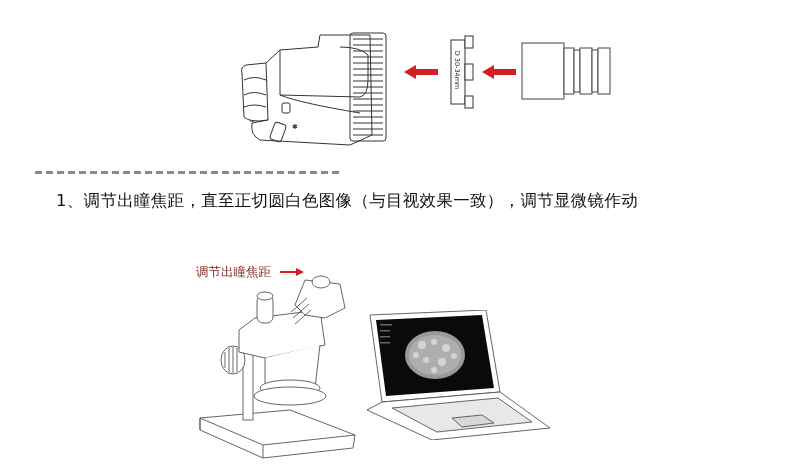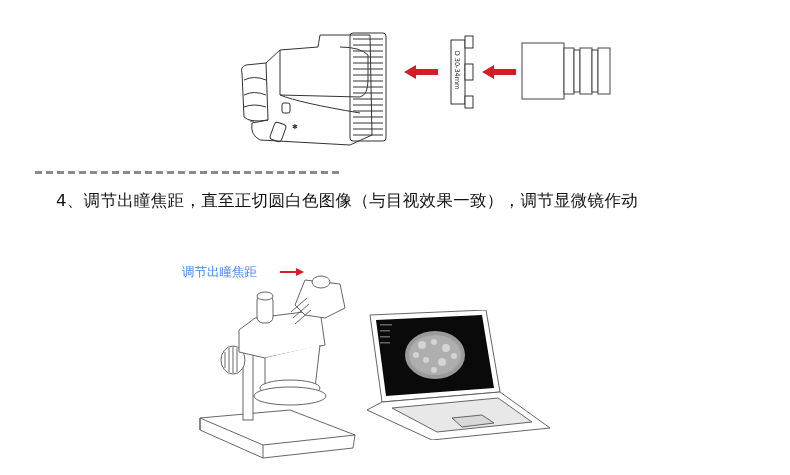--- a/index.html
+++ b/index.html
@@ -4,21 +4,21 @@
 <style>
   html, body { margin:0; padding:0; background:#ffffff; }
   body { width:790px; height:475px; position:relative; overflow:hidden;
          font-family:"DejaVu Sans","Liberation Sans",sans-serif; color:#111; }
   .abs { position:absolute; }
   svg { display:block; }
   .dash-line { position:absolute; left:35px; top:171px; width:305px; height:3px;
     background: repeating-linear-gradient(90deg,#8a8a8a 0 7px,transparent 7px 11px); }
   .step-text { position:absolute; left:56px; top:190px; width:700px;
     font-size:16.5px; line-height:21px; color:#111; letter-spacing:0.3px; }
-  .callout { position:absolute; left:182px; top:264px; font-size:12.5px; color:#3b82f6; white-space:nowrap;text-align:right; }
+  .callout { position:absolute; left:196px; top:264px; font-size:12.5px; color:#7f1d1d; white-space:nowrap;text-align:right; }
 </style>
 </head>
 <body>
 
 <div class="abs" style="left:240px;top:25px;width:150px;height:130px;">
   <svg width="150" height="130" viewBox="0 0 150 130">
     <g fill="none" stroke="#333" stroke-width="1">
 
       <path d="M2,48 Q0,42 6,40 L26,38 L28,95 Q10,98 4,92 Z"></path>
       <path d="M4,55 Q14,50 26,55 M4,70 Q14,65 26,70 M4,82 Q14,78 26,82"></path>
@@ -71,21 +71,21 @@
       <rect x="60" y="6" width="12" height="46"></rect>
       <rect x="72" y="8" width="6" height="42"></rect>
       <rect x="78" y="6" width="12" height="46"></rect>
     </g>
   </svg>
 </div>
 
 <div class="dash-line"></div>
 
 <div class="step-text">
-  <div>4、调节出瞳焦距，直至正切圆白色图像（与目视效果一致），调节显微镜作动</div>
+  <div>1、调节出瞳焦距，直至正切圆白色图像（与目视效果一致），调节显微镜作动</div>
 </div>
 
 <div class="callout">调节出瞳焦距</div>
 <div class="abs" style="left:280px;top:268px;">
   <svg width="24" height="8" viewBox="0 0 24 8">
       <path d="M0,3 H16 V0 L24,4 L16,8 V5 H0 Z" fill="#d21e24"></path>
     </svg>
 </div>
 
 <div class="abs" style="left:195px;top:270px;width:175px;height:190px;">

